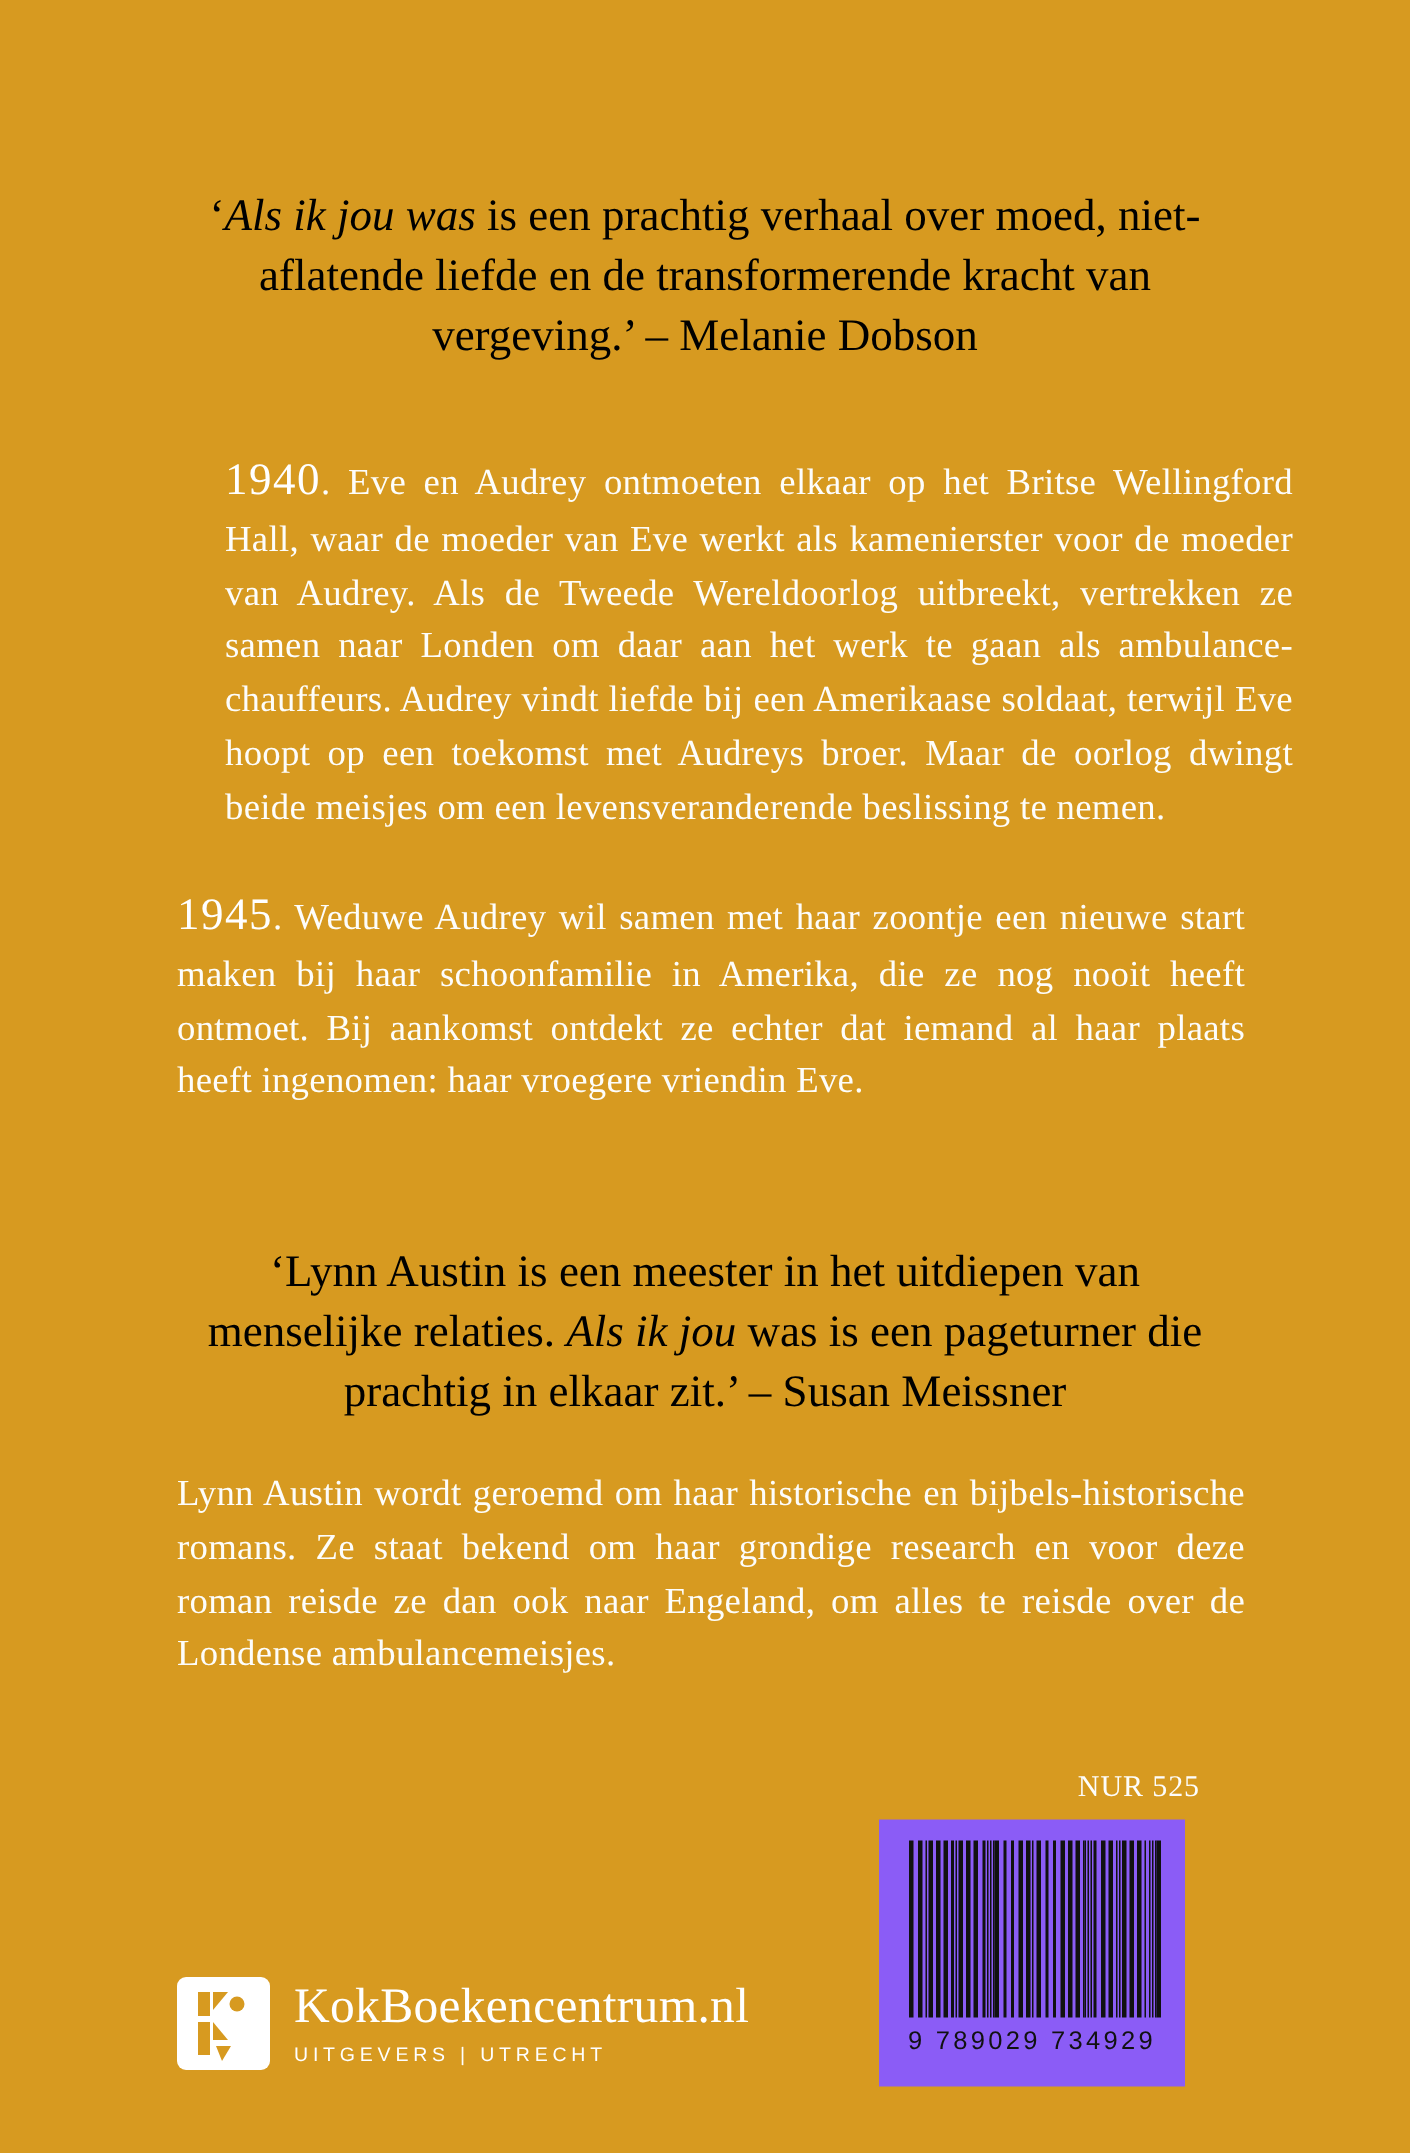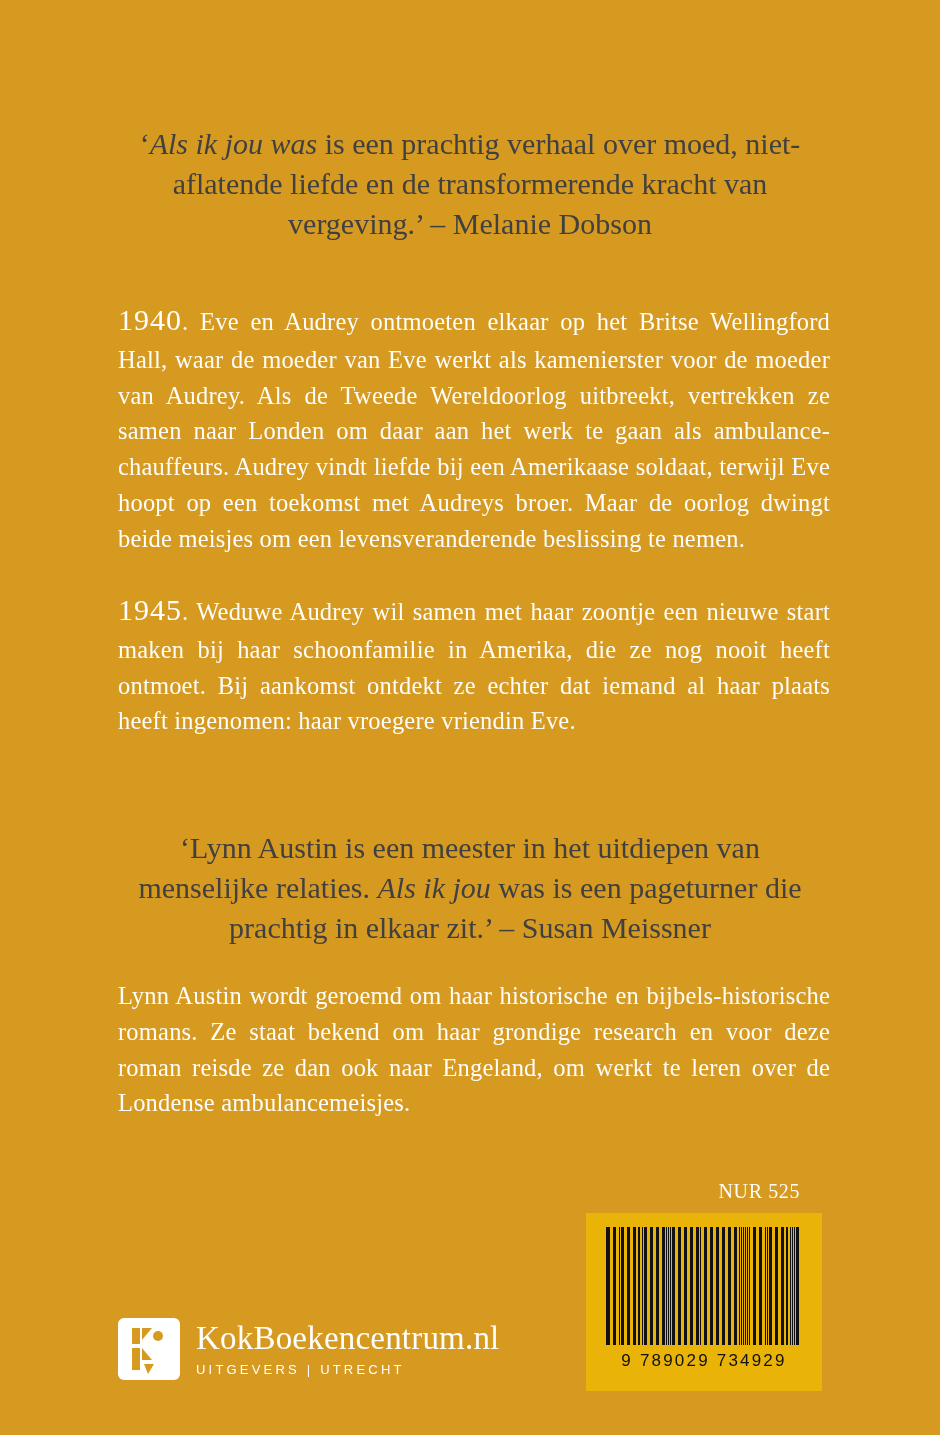--- a/index.html
+++ b/index.html
@@ -16,21 +16,21 @@
     position: relative;
   }
   .page {
     position: absolute;
     inset: 0;
     padding: 0;
   }
 
   
   .blurb {
-    color: #404040;
+    color: #000000;
     text-align: center;
     font-size: 30px;
     line-height: 1.33;
     font-family: "Liberation Serif", serif;
   }
   .blurb-top {
     position: absolute;
     left: 118px;
     top: 124px;
     width: 704px;
@@ -49,21 +49,21 @@
   .body-block {
     position: absolute;
     left: 118px;
     width: 712px;
     text-align: justify;
     font-size: 24.5px;
     line-height: 1.46;
     color: #fdfdfb;
     letter-spacing: 0.2px;
   }
-  .p-1940 { top: 298px; }
+  .p-1940 { top: 298px; margin-left: 32px; }
   .p-1950 { top: 588px; }
   .p-author { top: 978px; }
 
   .year {
     font-size: 30px;
     letter-spacing: 1px;
     font-weight: normal;
     color: #ffffff;
   }
   .author-name {
@@ -78,23 +78,23 @@
     font-size: 20px;
     color: #fdfdfb;
     letter-spacing: 0.6px;
   }
 
   
   .barcode-box {
     position: absolute;
     left: 586px;
     top: 1213px;
-    width: 236px;
+    width: 204px;
     height: 178px;
-    background: #eab308;
+    background: #8b5cf6;
     box-sizing: border-box;
     padding: 14px 14px 4px 14px;
   }
   .bars {
     height: 118px;
     display: flex;
     align-items: stretch;
     gap: 0px;
     margin-left: 6px;
   }
@@ -157,21 +157,21 @@
 
   <div class="body-block p-1950">
     <span class="year">1945</span><span>. Weduwe Audrey wil samen met haar zoontje een nieuwe start maken bij haar schoonfamilie in Amerika, die ze nog nooit heeft ontmoet. Bij aankomst ontdekt ze echter dat iemand al haar plaats heeft ingenomen: haar vroegere vriendin Eve.</span>
   </div>
 
   <div class="blurb blurb-mid">
     <span>‘Lynn Austin is een meester in het uitdiepen van menselijke relaties. </span><em>Als ik jou</em><span> was is een pageturner die prachtig in elkaar zit.’ – Susan Meissner</span>
   </div>
 
   <div class="body-block p-author">
-    <span class="author-name">Lynn Austin</span><span> wordt geroemd om haar historische en bijbels-historische romans. Ze staat bekend om haar grondige research en voor deze roman reisde ze dan ook naar Engeland, om werkt te leren over de Londense ambulancemeisjes.</span>
+    <span class="author-name">Lynn Austin</span><span> wordt geroemd om haar historische en bijbels-historische romans. Ze staat bekend om haar grondige research en voor deze roman reisde ze dan ook naar Engeland, om alles te reisde over de Londense ambulancemeisjes.</span>
   </div>
 
   <div class="nur">NUR 525</div>
 
   <div class="barcode-box">
     <div class="bars" id="bars">
         <i style="width: 4px;"></i>
         <i style="width: 3px; background: transparent;"></i>
         <i style="width: 3px;"></i>
         <i style="width: 3px; background: transparent;"></i>

